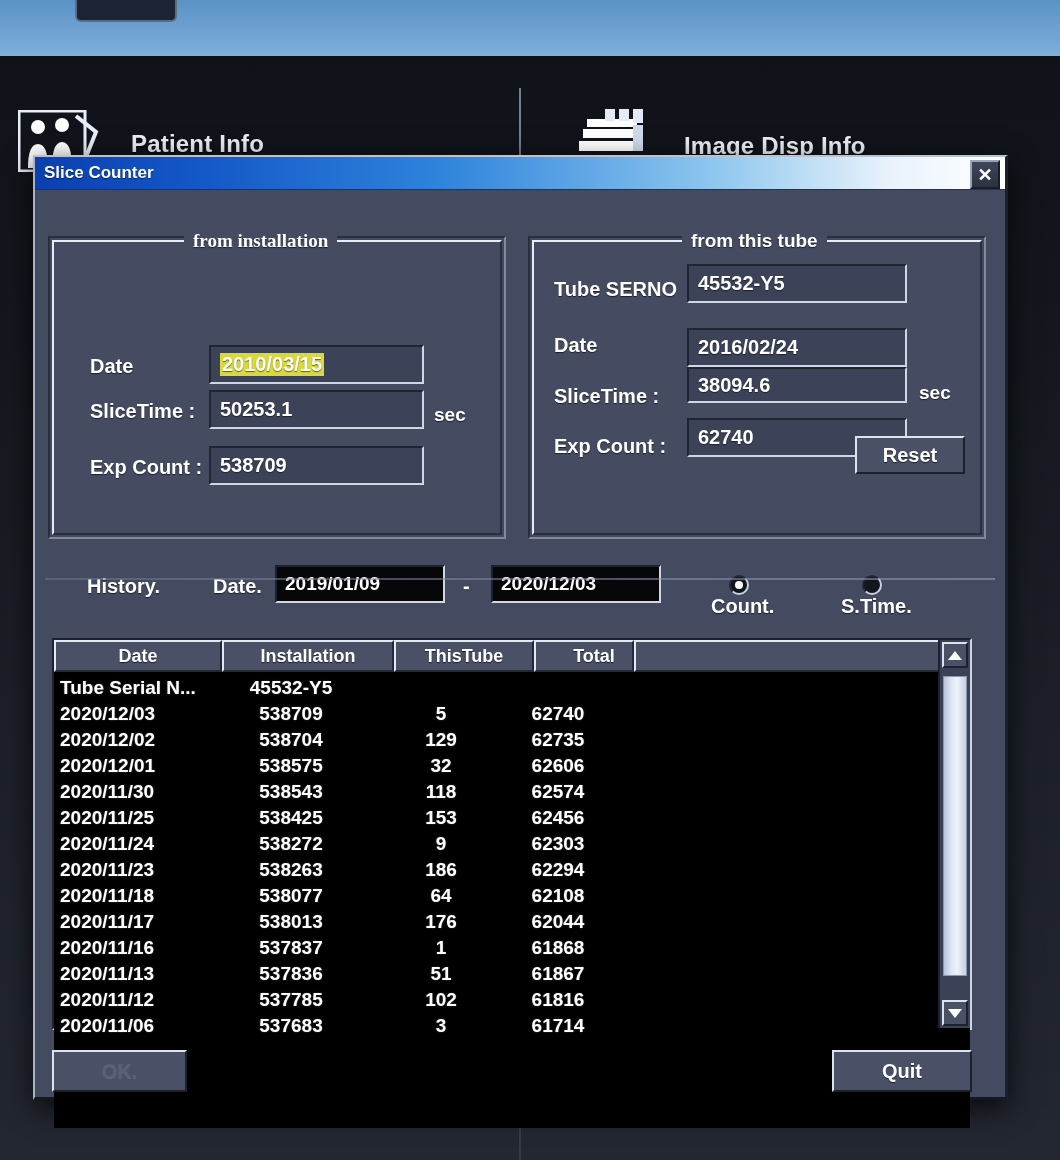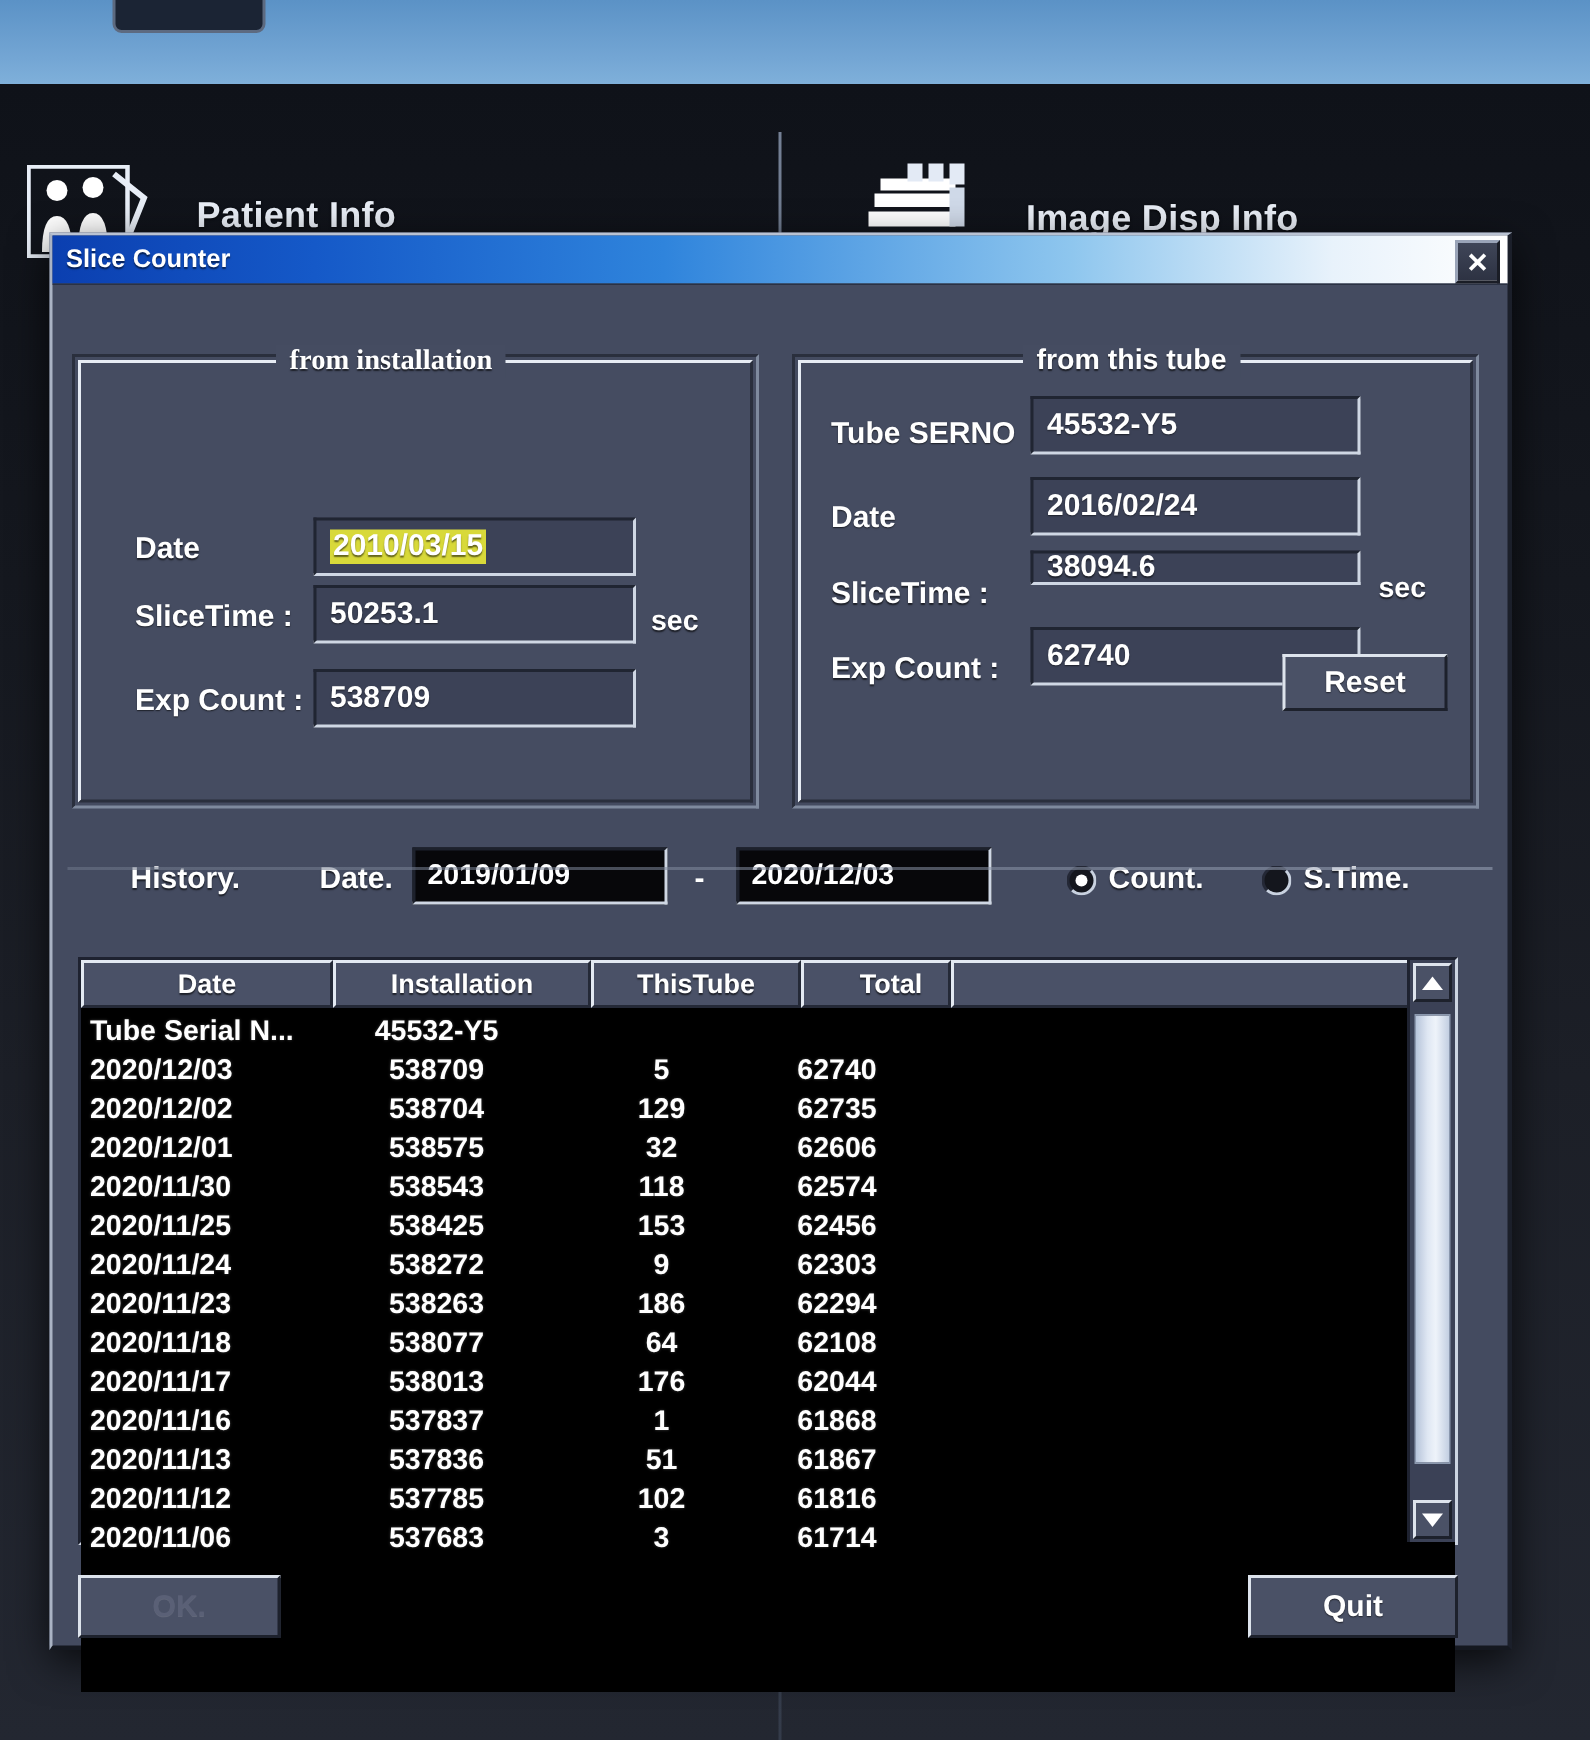--- a/index.html
+++ b/index.html
@@ -140,21 +140,21 @@
   .date-input{
     position:absolute;box-sizing:border-box;
     background:#07070a;
     border:2px solid;
     border-color:#1d212c #cfd7e4 #cfd7e4 #1d212c;
     display:flex;align-items:center;padding-left:8px;
     color:#ffffff;font-size:19px;font-weight:bold;
   }
   .dash{position:absolute;color:#ffffff;font-size:20px;font-weight:bold;}
 
-  .radio-wrap{position:absolute;display:flex;align-items:center;cursor:pointer;}
+  .radio-wrap{position:absolute;display:flex;align-items:center;cursor:pointer;flex-direction:column;}
   .radio-dot{
     width:20px;height:20px;border-radius:50%;box-sizing:border-box;
     background:#14161d;
     border:2px solid;border-color:#242836 #c9d2e0 #c9d2e0 #242836;
     display:flex;align-items:center;justify-content:center;margin-right:8px;
   }
   .radio-dot .inner{width:8px;height:8px;border-radius:50%;background:#ffffff;}
   .radio-dot.off .inner{background:transparent;}
   .radio-label{
     color:#ffffff;font-size:20px;font-weight:bold;white-space:nowrap;
@@ -283,26 +283,26 @@
 
     <div class="groupbox" id="group-tube">
       <div class="group-title" style="left:148px;">from this tube</div>
 
       <div class="fld-label" style="left:20px;top:36px;">Tube SERNO</div>
       <div class="fld-box" style="left:153px;top:22px;width:220px;height:39px;">
         <span class="fld-val">45532-Y5</span>
       </div>
 
       <div class="fld-label" style="left:20px;top:92px;">Date</div>
-      <div class="fld-box" style="left:153px;top:76px;width:220px;height:39px;">
+      <div class="fld-box" style="left:153px;top:86px;width:220px;height:39px;">
         <span class="fld-val">2016/02/24</span>
       </div>
 
       <div class="fld-label" style="left:20px;top:143px;">SliceTime :</div>
-      <div class="fld-box" style="left:153px;top:125px;width:220px;height:23px;">
+      <div class="fld-box" style="left:153px;top:125px;width:220px;height:36px;">
         <span class="fld-val">38094.6</span>
       </div>
       <div class="unit" style="left:385px;top:140px;">sec</div>
 
       <div class="fld-label" style="left:20px;top:193px;">Exp Count :</div>
       <div class="fld-box" style="left:153px;top:176px;width:220px;height:39px;">
         <span class="fld-val">62740</span>
       </div>
     </div>
 

